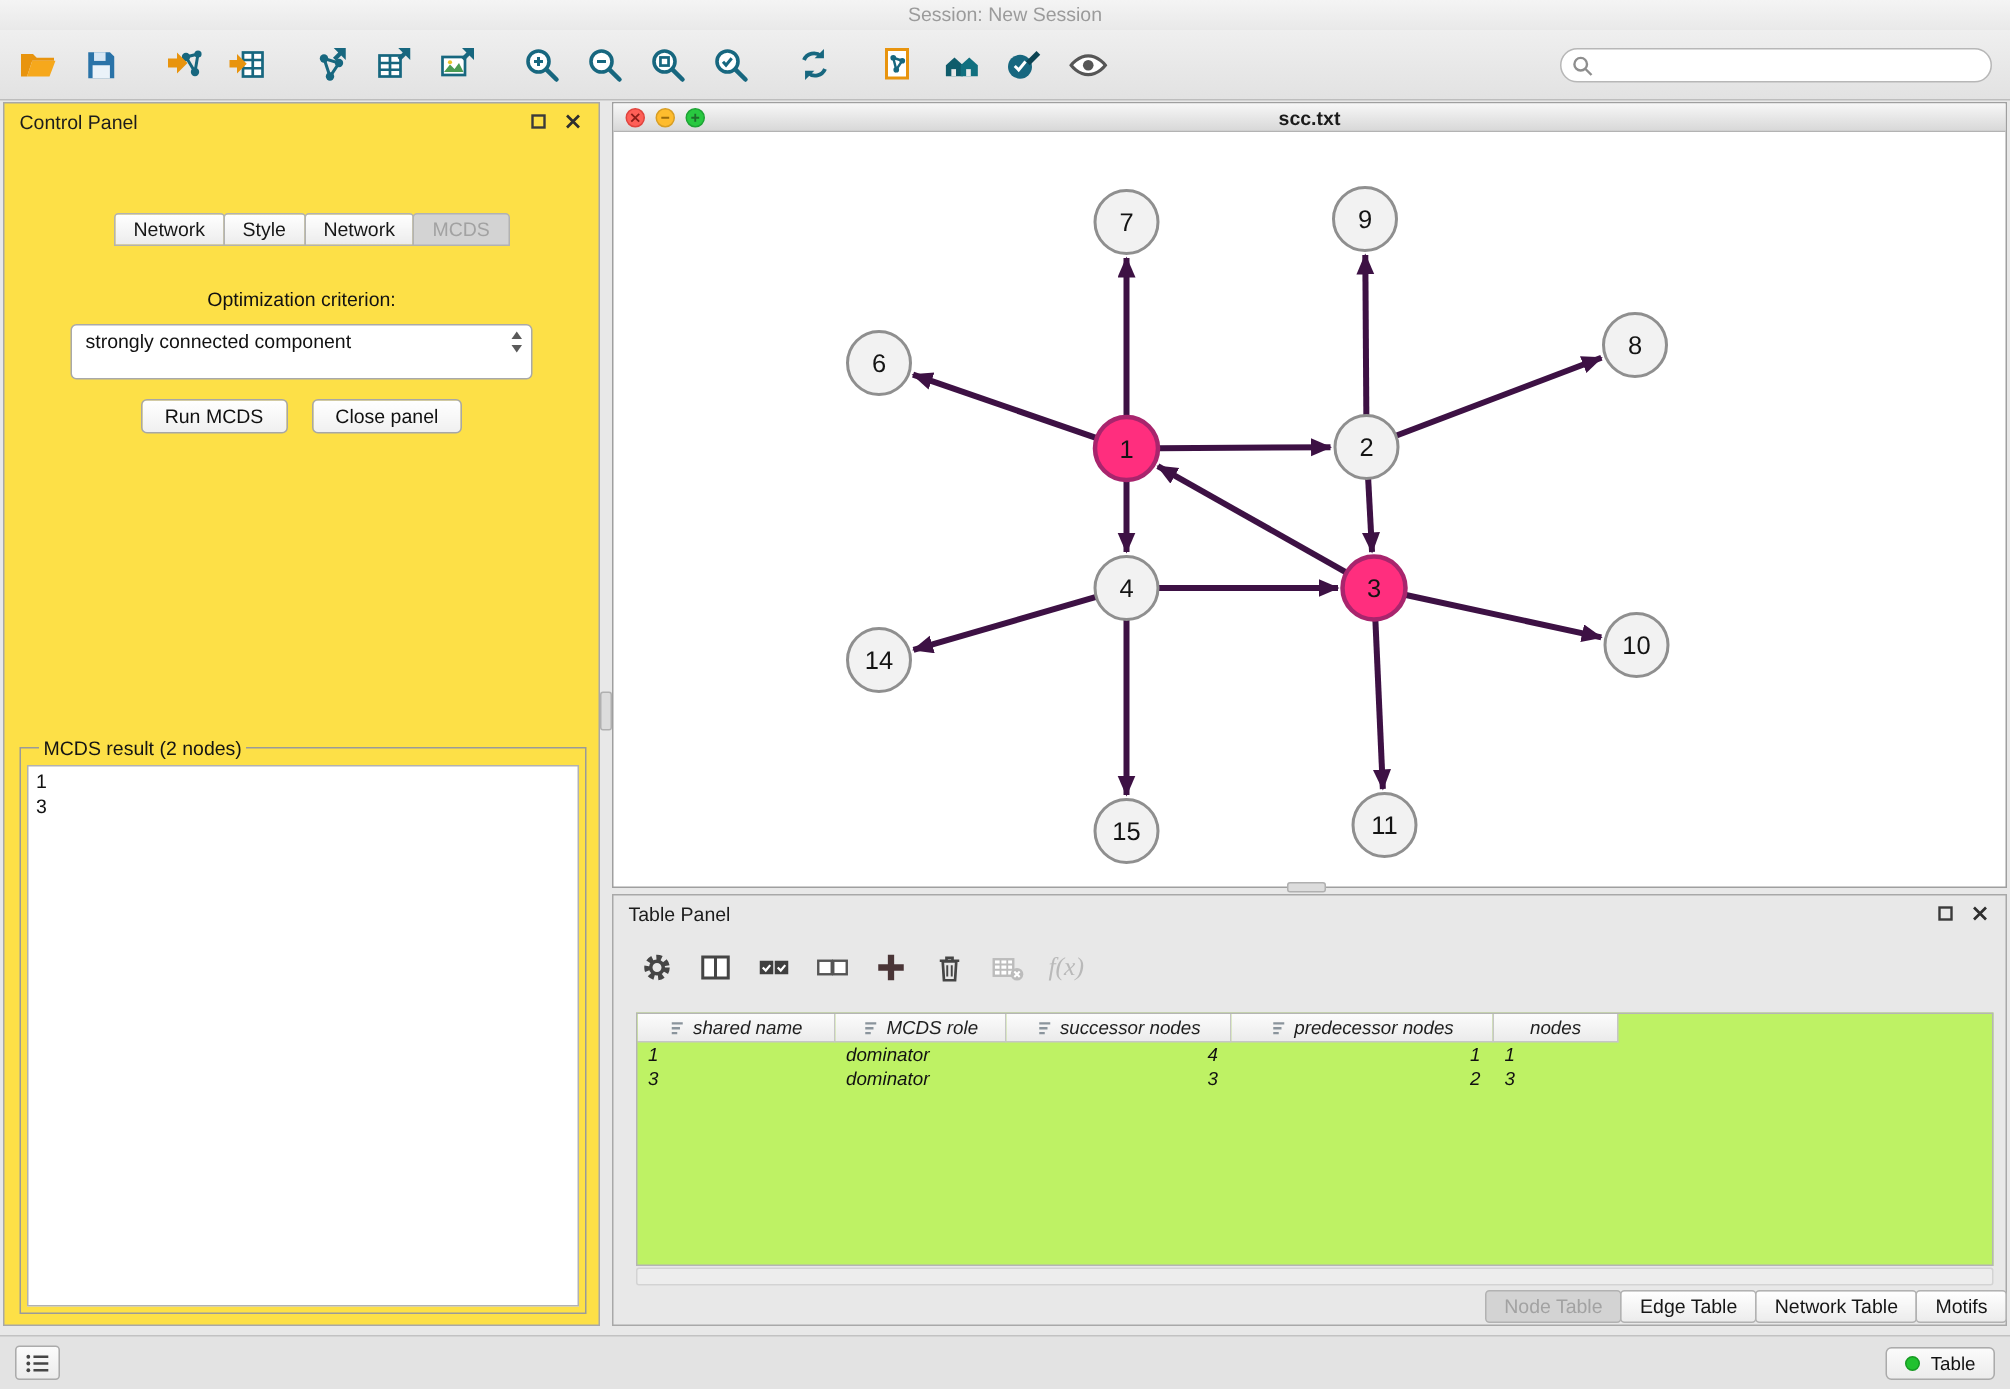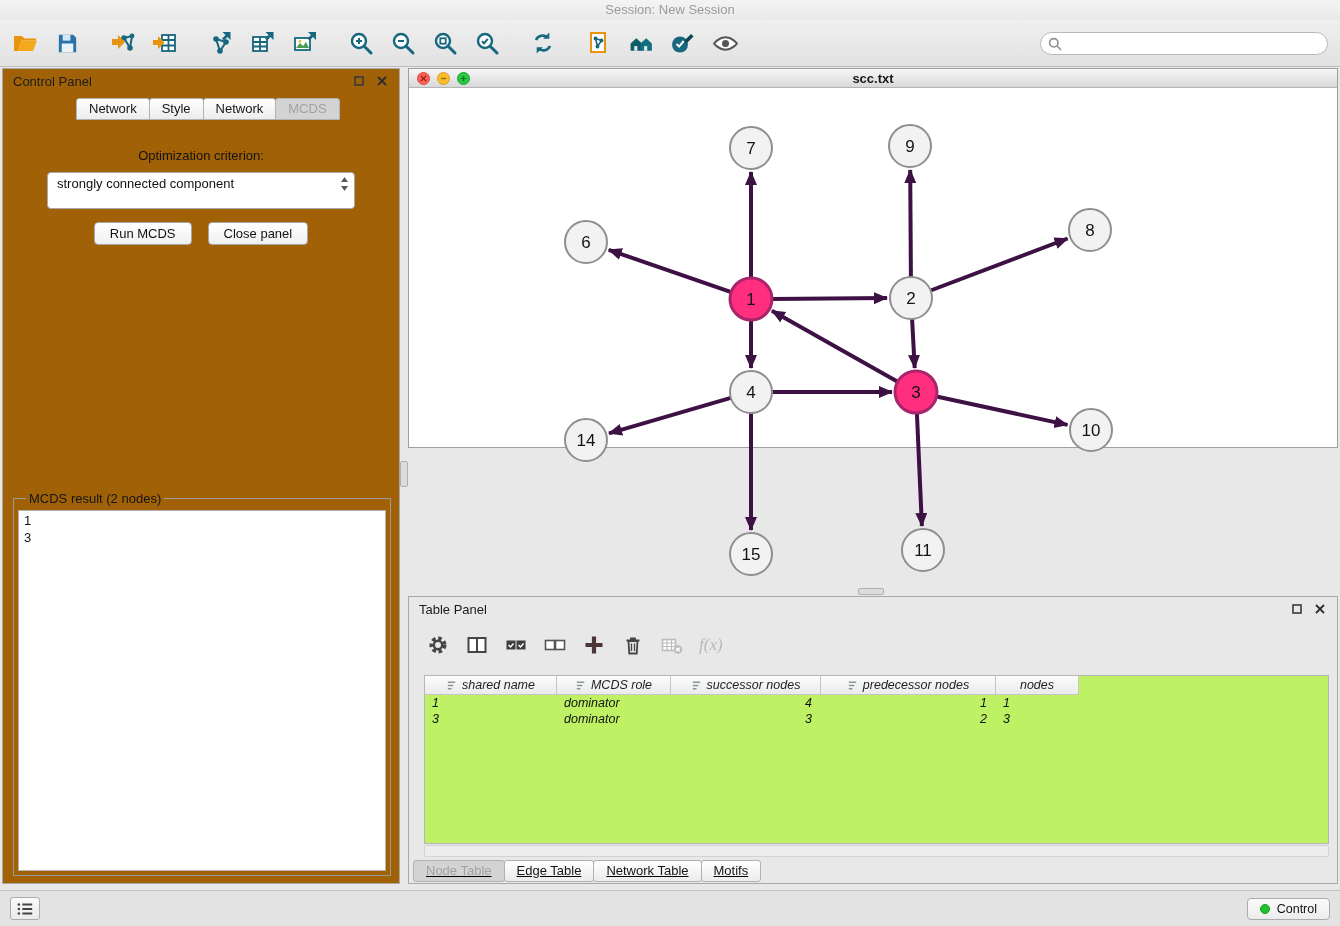--- a/index.html
+++ b/index.html
@@ -54,30 +54,31 @@
   .panel-header {
     height: 24px; display: flex; align-items: center;
     padding: 0 10px; font-size: 13px; color: #1c1c1c;
   }
   .ph-icons { margin-left: auto; display: flex; align-items: center; gap: 9px; }
   .ph-btn { display: flex; align-items: center; justify-content: center; width: 14px; height: 14px; }
 
   
   .control-panel {
     position: absolute; left: 2px; top: 68px; width: 398px; height: 816px;
-    background: #a16207; border: 1px solid #a8a8a8;
+    background: #fde047; border: 1px solid #a8a8a8;
   }
   .cp-tabs { display: flex; padding-left: 73px; margin-top: 5px; }
   .cp-tab, .tp-tab {
     font-size: 13px; color: #161616;
     padding: 2px 12px 3px 12px;
     border: 1px solid #b2b2b2; margin-right: -1px;
     background: linear-gradient(#ffffff, #ececec);
     border-radius: 3px 3px 0 0;
     white-space: nowrap;
+    margin-top: 44px;
   }
   .cp-tab.active, .tp-tab.active { background: #d3d3d3; color: #a2a2a2; }
   .cp-opt-label { margin-top: 28px; text-align: center; font-size: 13px; color: #121212; }
   .cp-select {
     margin: 9px auto 0 auto; width: 308px; height: 37px;
     background: #ffffff; border: 1px solid #a9a9a9; border-radius: 4px;
     position: relative; font-size: 13px; line-height: 21px; color: #111;
     padding-left: 9px;
   }
   .cp-select .stepper { position: absolute; right: 5px; top: 3px; }
@@ -95,21 +96,21 @@
   .cp-result legend { font-size: 13px; color: #141414; padding: 0 3px; margin-left: 8px; }
   .result-text {
     width: 100%; height: 100%;
     background: #ffffff; border: 1px solid #b2b2b2;
     font-size: 13px; line-height: 17px; color: #111;
     padding: 1px 5px; white-space: pre; overflow: hidden;
   }
 
   
   .network-window {
-    position: absolute; left: 408px; top: 68px; width: 930px; height: 380px;
+    position: absolute; left: 408px; top: 68px; width: 930px; height: 524px;
     background: #ffffff; border: 1px solid #9f9f9f;
   }
   .net-titlebar {
     height: 19px; position: relative;
     background: linear-gradient(#f7f7f7, #d8d8d8);
     border-bottom: 1px solid #b3b3b3;
     display: flex; align-items: center;
   }
   .traffic { display: flex; gap: 7px; margin-left: 8px; z-index: 2; }
   .light { width: 13px; height: 13px; border-radius: 50%; display: flex; align-items: center; justify-content: center; }
@@ -159,21 +160,21 @@
   }
   .tr { display: flex; height: 16px; align-items: center; font-size: 12.5px; color: #111; }
   .td { padding-left: 7px; overflow: hidden; white-space: nowrap; }
   .td.num { text-align: right; padding-left: 0; padding-right: 9px; }
   .tp-scroll {
     position: absolute; left: 15px; right: 8px; bottom: 26px; height: 12px;
     background: #ededed; border: 1px solid #d3d3d3; border-radius: 2px;
   }
   .tp-tabs {
     position: absolute; left: 4px; right: 0; bottom: 1px;
-    display: flex; justify-content: flex-start; text-decoration: underline;
+    display: flex; justify-content: flex-end;
   }
   .tp-tab { border-radius: 3px; }
 
   
   .status-bar {
     position: absolute; left: 0; right: 0; bottom: 0; height: 36px;
     background: #e3e3e3; border-top: 1px solid #c2c2c2;
     display: flex; align-items: center;
   }
   .sb-list-btn {
@@ -618,15 +619,15 @@
   <div class="sb-list-btn">
     <svg width="18" height="18" viewBox="0 0 20 20">
       <path d="M7 5h11M7 10h11M7 15h11" stroke="#454545" stroke-width="2"></path>
       <circle cx="3.2" cy="5" r="1.4" fill="#454545"></circle>
         <circle cx="3.2" cy="10" r="1.4" fill="#454545"></circle>
         <circle cx="3.2" cy="15" r="1.4" fill="#454545"></circle>
     </svg>
   </div>
   <div class="sb-memory">
     <span class="mem-dot"></span>
-    <span>Control</span>
+    <span>Table</span>
   </div>
 </div>
 
 </body></html>

